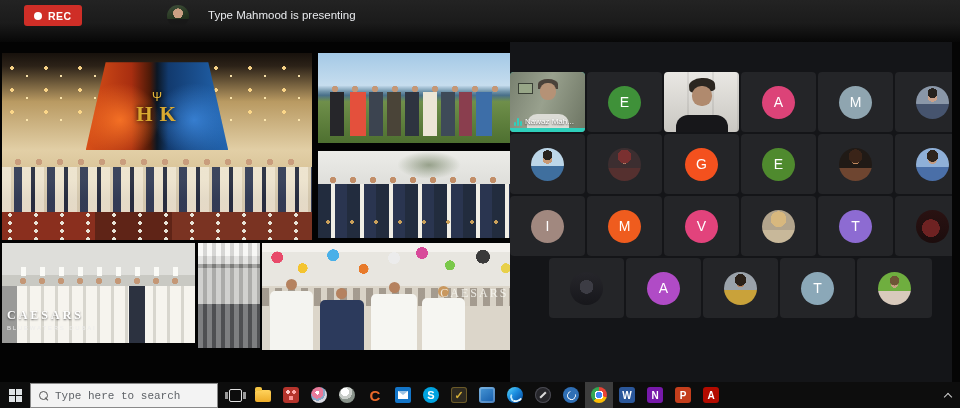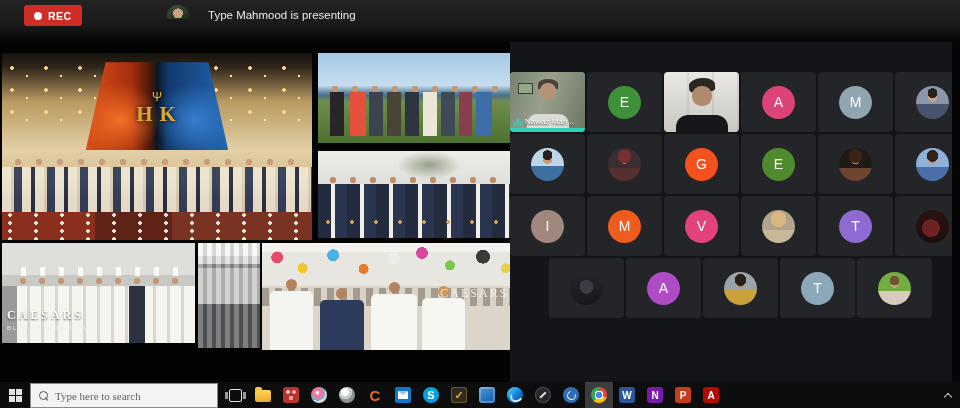--- a/index.html
+++ b/index.html
@@ -167,21 +167,21 @@
   .win-logo { width:13px; height:13px; display:grid; grid-template-columns:6px 6px; grid-template-rows:6px 6px; gap:1px; }
   .win-logo b { background:#dfe3e6; }
   .search-box { position:absolute; left:30px; top:1px; width:188px; height:25px; background:#f3f3f3;
     border:1px solid #8a8a8a; display:flex; align-items:center; padding:0 8px; gap:7px; }
   .lens { position:relative; width:9px; height:9px; flex:0 0 auto; }
   .lens::before { content:""; position:absolute; left:0; top:0; width:7px; height:7px;
     border:1.4px solid #555; border-radius:50%; }
   .lens::after { content:""; position:absolute; left:6px; top:6px; width:4px; height:1.4px;
     background:#555; transform:rotate(45deg); transform-origin:left center; }
   .search-box input { border:0; outline:0; background:transparent; font-size:11px; width:150px;
-    font-family:Liberation Serif, serif; color:#333; }
+    font-family:Liberation Mono, monospace; color:#333; }
   .search-box input::placeholder { color:#5f6368; }
   #tb-icons { position:absolute; left:221px; top:0; height:26px; display:flex; }
   .tb-slot { width:28px; height:26px; display:flex; align-items:center; justify-content:center; }
   .tb-slot.active { background:#3d3d3d; }
   .tb-ic { width:16px; height:16px; display:flex; align-items:center; justify-content:center;
     font-size:10px; font-weight:bold; color:#fff; }
   .taskview { width:13px; height:13px; border:1px solid #e0e0e0; border-radius:2px; position:relative; }
   .taskview::before, .taskview::after { content:""; position:absolute; top:2px; width:3px; height:7px; background:#9a9a9a; }
   .taskview::before { left:-5px; } .taskview::after { right:-5px; }
   .folder { width:16px; height:12px; background:linear-gradient(#ffd35c,#edac28); border-radius:2px; position:relative; margin-top:2px; }

